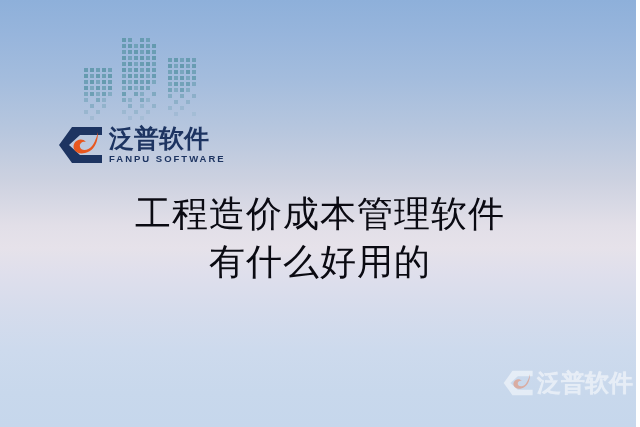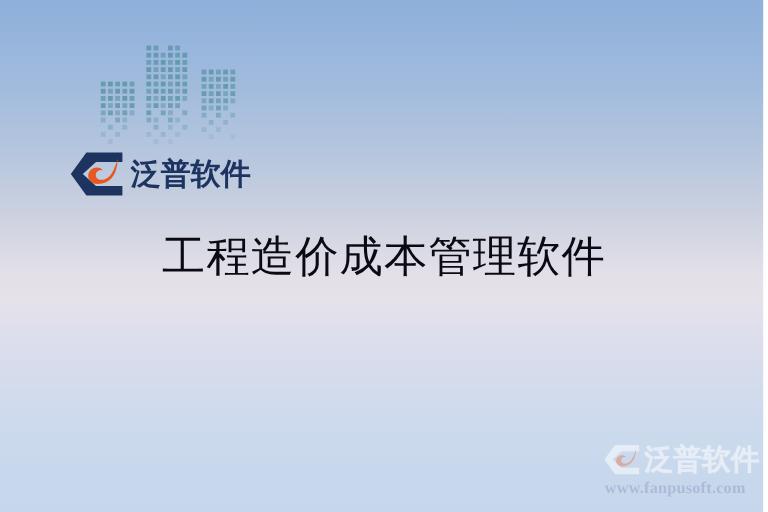--- a/index.html
+++ b/index.html
@@ -285,31 +285,32 @@
     </svg>
   </div>
 
   <div id="logo">
     <svg id="logo-mark" viewBox="0 0 46 38" xmlns="http://www.w3.org/2000/svg" aria-hidden="true">
       <path d="M14 1 L44 1 L44 9 L22 9 L11 19 L22 29 L44 29 L44 37 L14 37 L1 19 Z" fill="#1d3461"></path>
       <path d="M40 6 C40 6 41 24 27 27 C18 29 14 23 16 18 C18 13 25 12 28 16 C25 15 21 17 22 21 C23 25 30 25 34 20 C38 15 40 6 40 6 Z" fill="#e8571f"></path>
     </svg>
     <div id="logo-text-block">
       <div id="logo-cn">泛普软件</div>
+      <div id="logo-en">FANPU SOFTWARE</div>
     </div>
   </div>
 
   <div id="headline">
     <span class="hl-line">工程造价成本管理软件</span>
+    <span class="hl-line">有什么好用的</span>
   </div>
 
   <div id="watermark">
     <div id="wm-row">
       <svg id="wm-mark" viewBox="0 0 46 38" xmlns="http://www.w3.org/2000/svg" aria-hidden="true">
         <path d="M14 1 L44 1 L44 9 L22 9 L11 19 L22 29 L44 29 L44 37 L14 37 L1 19 Z" fill="#ffffff" opacity="0.92"></path>
         <path d="M40 6 C40 6 41 24 27 27 C18 29 14 23 16 18 C18 13 25 12 28 16 C25 15 21 17 22 21 C23 25 30 25 34 20 C38 15 40 6 40 6 Z" fill="#e8845f" opacity="0.95"></path>
       </svg>
       <div id="wm-cn">泛普软件</div>
     </div>
-    <div id="wm-url">www.fanpusoft.com</div>
   </div>
 
 </div>
 
 </body></html>

